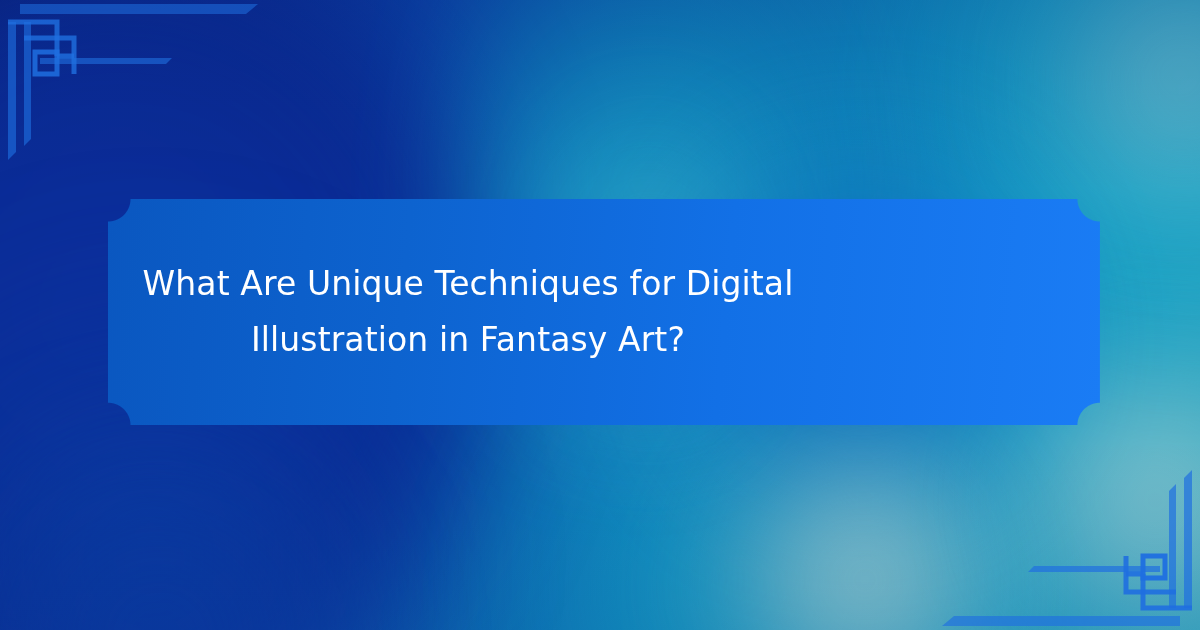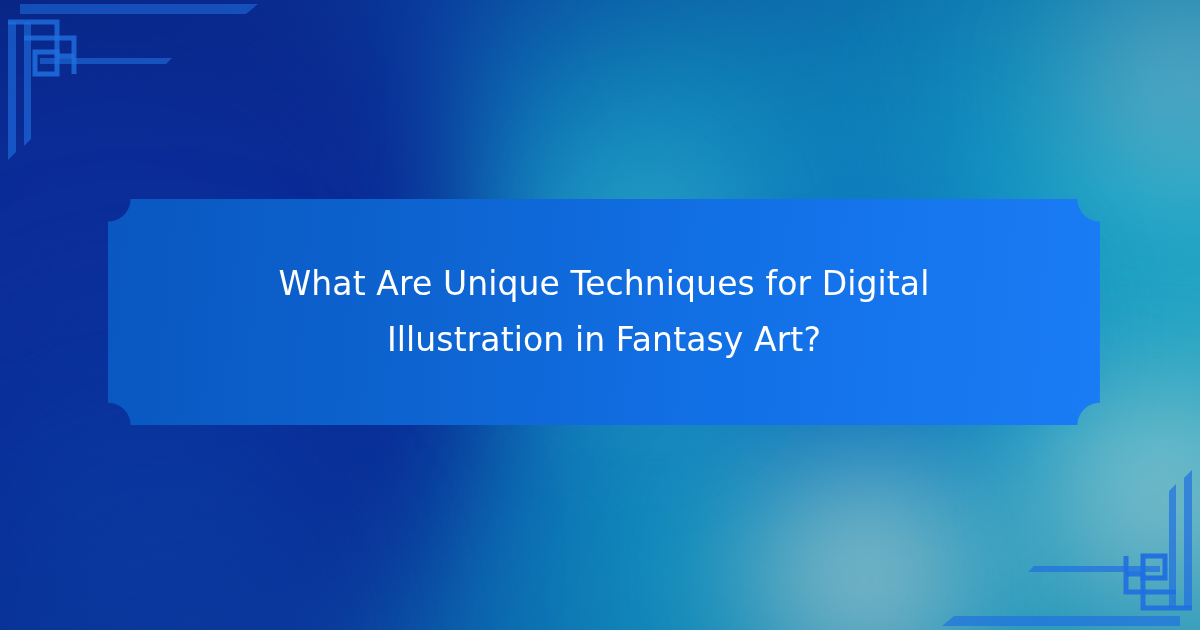--- a/index.html
+++ b/index.html
@@ -118,21 +118,21 @@
   
   .title-card {
     position: absolute;
     left: 108px;
     top: 199px;
     width: 992px;
     height: 226px;
     background: linear-gradient(95deg, #0a57c0 0%, #0d63cf 30%, #1270e6 62%, #1a7cf5 100%);
     display: flex;
     align-items: center;
-    justify-content: center;
+    justify-content: flex-start;
     box-shadow: 0 10px 34px rgba(4, 24, 80, .28);
     
     -webkit-mask:
       radial-gradient(circle 22px at 0 0, transparent 0 22px, #000 23px) top left / 51% 51% no-repeat,
       radial-gradient(circle 22px at 100% 0, transparent 0 22px, #000 23px) top right / 51% 51% no-repeat,
       radial-gradient(circle 22px at 0 100%, transparent 0 22px, #000 23px) bottom left / 51% 51% no-repeat,
       radial-gradient(circle 22px at 100% 100%, transparent 0 22px, #000 23px) bottom right / 51% 51% no-repeat;
     mask:
       radial-gradient(circle 22px at 0 0, transparent 0 22px, #000 23px) top left / 51% 51% no-repeat,
       radial-gradient(circle 22px at 100% 0, transparent 0 22px, #000 23px) top right / 51% 51% no-repeat,

